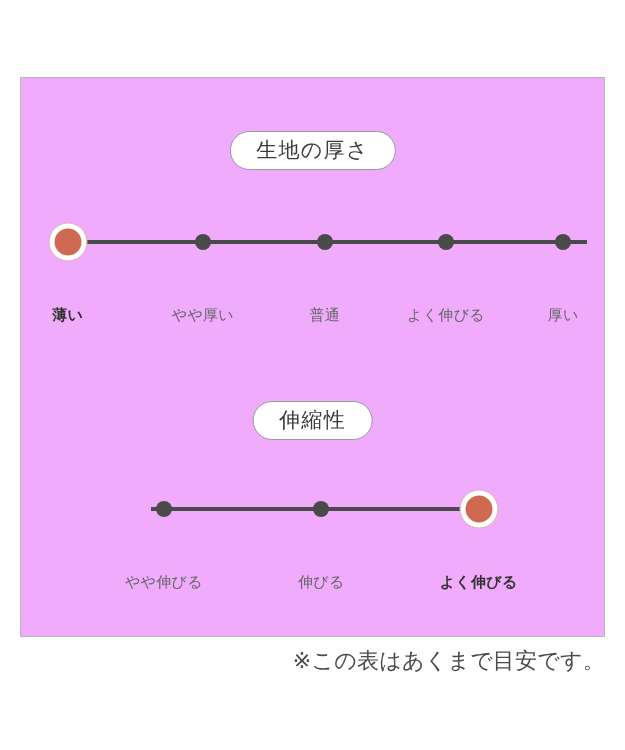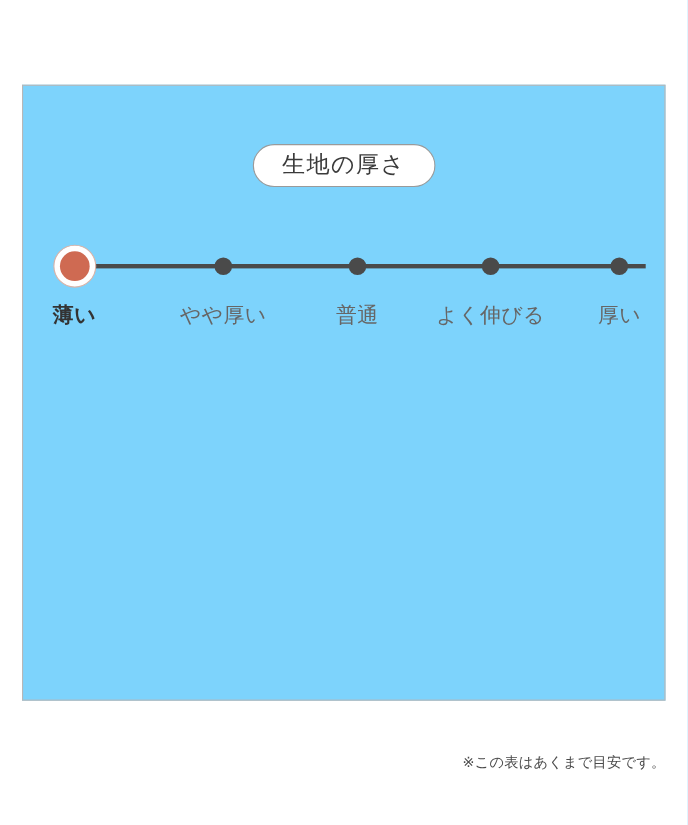--- a/index.html
+++ b/index.html
@@ -19,21 +19,21 @@
 
   
   #spec-card {
     position: absolute;
     left: 20px;
     top: 77px;
     width: 585px;
     height: 560px;
     box-sizing: border-box;
     border: 1px solid #b7b7b7;
-    background: #7dd3fc;
+    background: #f0abfc;
   }
 
   
   .section-heading {
     position: absolute;
     left: 50%;
     transform: translateX(-50%);
     box-sizing: border-box;
     border: 1px solid #9a9a9a;
     border-radius: 999px;
@@ -101,45 +101,44 @@
     width: 39px;
     height: 39px;
     border-radius: 50%;
     border: 1px solid #d9b3a8;
     box-sizing: border-box;
     background: #ffffff;
   }
 
   .scale-label {
     position: absolute;
-    top: 35px;
+    top: 64px;
     left: 50%;
     transform: translateX(-50%);
-    font-size: 19px;
+    font-size: 15px;
     line-height: 1.2;
     white-space: nowrap;
     color: #666666;
     letter-spacing: 0.02em;
   }
   .scale-point.active .scale-label {
     color: #333333;
     font-weight: bold;
   }
 
   
   #footnote {
     position: absolute;
     top: 648px;
     right: 20px;
-    font-size: 13px;
+    font-size: 22px;
     line-height: 1.2;
     color: #4a4a4a;
     letter-spacing: 0.01em;
     white-space: nowrap;
-    margin-top: 37px;
   }
 </style>
 </head>
 <body>
 
 <div id="spec-card">
 
   <div class="section-heading" id="heading-thickness">生地の厚さ</div>
 
   <div class="scale" id="scale-thickness">
@@ -162,17 +161,36 @@
           <span class="dot"></span>
           <span class="scale-label">よく伸びる</span>
         </div>
         <div class="scale-point" style="left: 93%;">
           <span class="dot"></span>
           <span class="scale-label">厚い</span>
         </div>
       </div>
   </div>
 
+  <div class="section-heading" id="heading-stretch">伸縮性</div>
 
+  <div class="scale" id="scale-stretch">
+    <div class="scale-track"></div>
+    <div class="scale-points">
+        <div class="scale-point" style="left: 24.5%;">
+          <span class="dot"></span>
+          <span class="scale-label">やや伸びる</span>
+        </div>
+        <div class="scale-point" style="left: 51.5%;">
+          <span class="dot"></span>
+          <span class="scale-label">伸びる</span>
+        </div>
+        <div class="scale-point active" style="left: 78.5%;">
+          <span class="halo"></span>
+          <span class="dot"></span>
+          <span class="scale-label">よく伸びる</span>
+        </div>
+      </div>
+  </div>
 
 </div>
 
 <div id="footnote">※この表はあくまで目安です。</div>
 
 </body></html>

